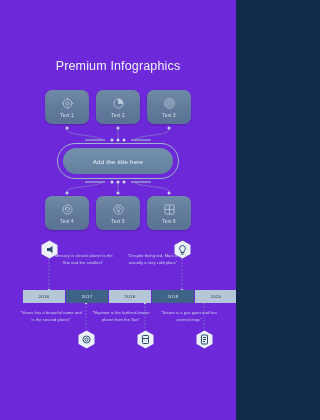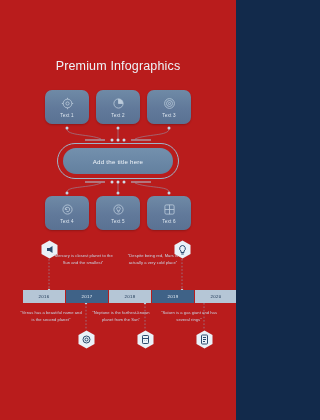--- a/index.html
+++ b/index.html
@@ -11,21 +11,21 @@
     height: 420px;
     overflow: hidden;
     background: #122a4b;
     font-family: "Liberation Sans", sans-serif;
     -webkit-font-smoothing: antialiased;
   }
   #canvas {
     position: relative;
     width: 236px;
     height: 420px;
-    background: #b91c1c;
+    background: #6d28d9;
     overflow: hidden;
   }
   #bgsvg {
     position: absolute;
     left: 0;
     top: 0;
     width: 236px;
     height: 420px;
     pointer-events: none;
   }

